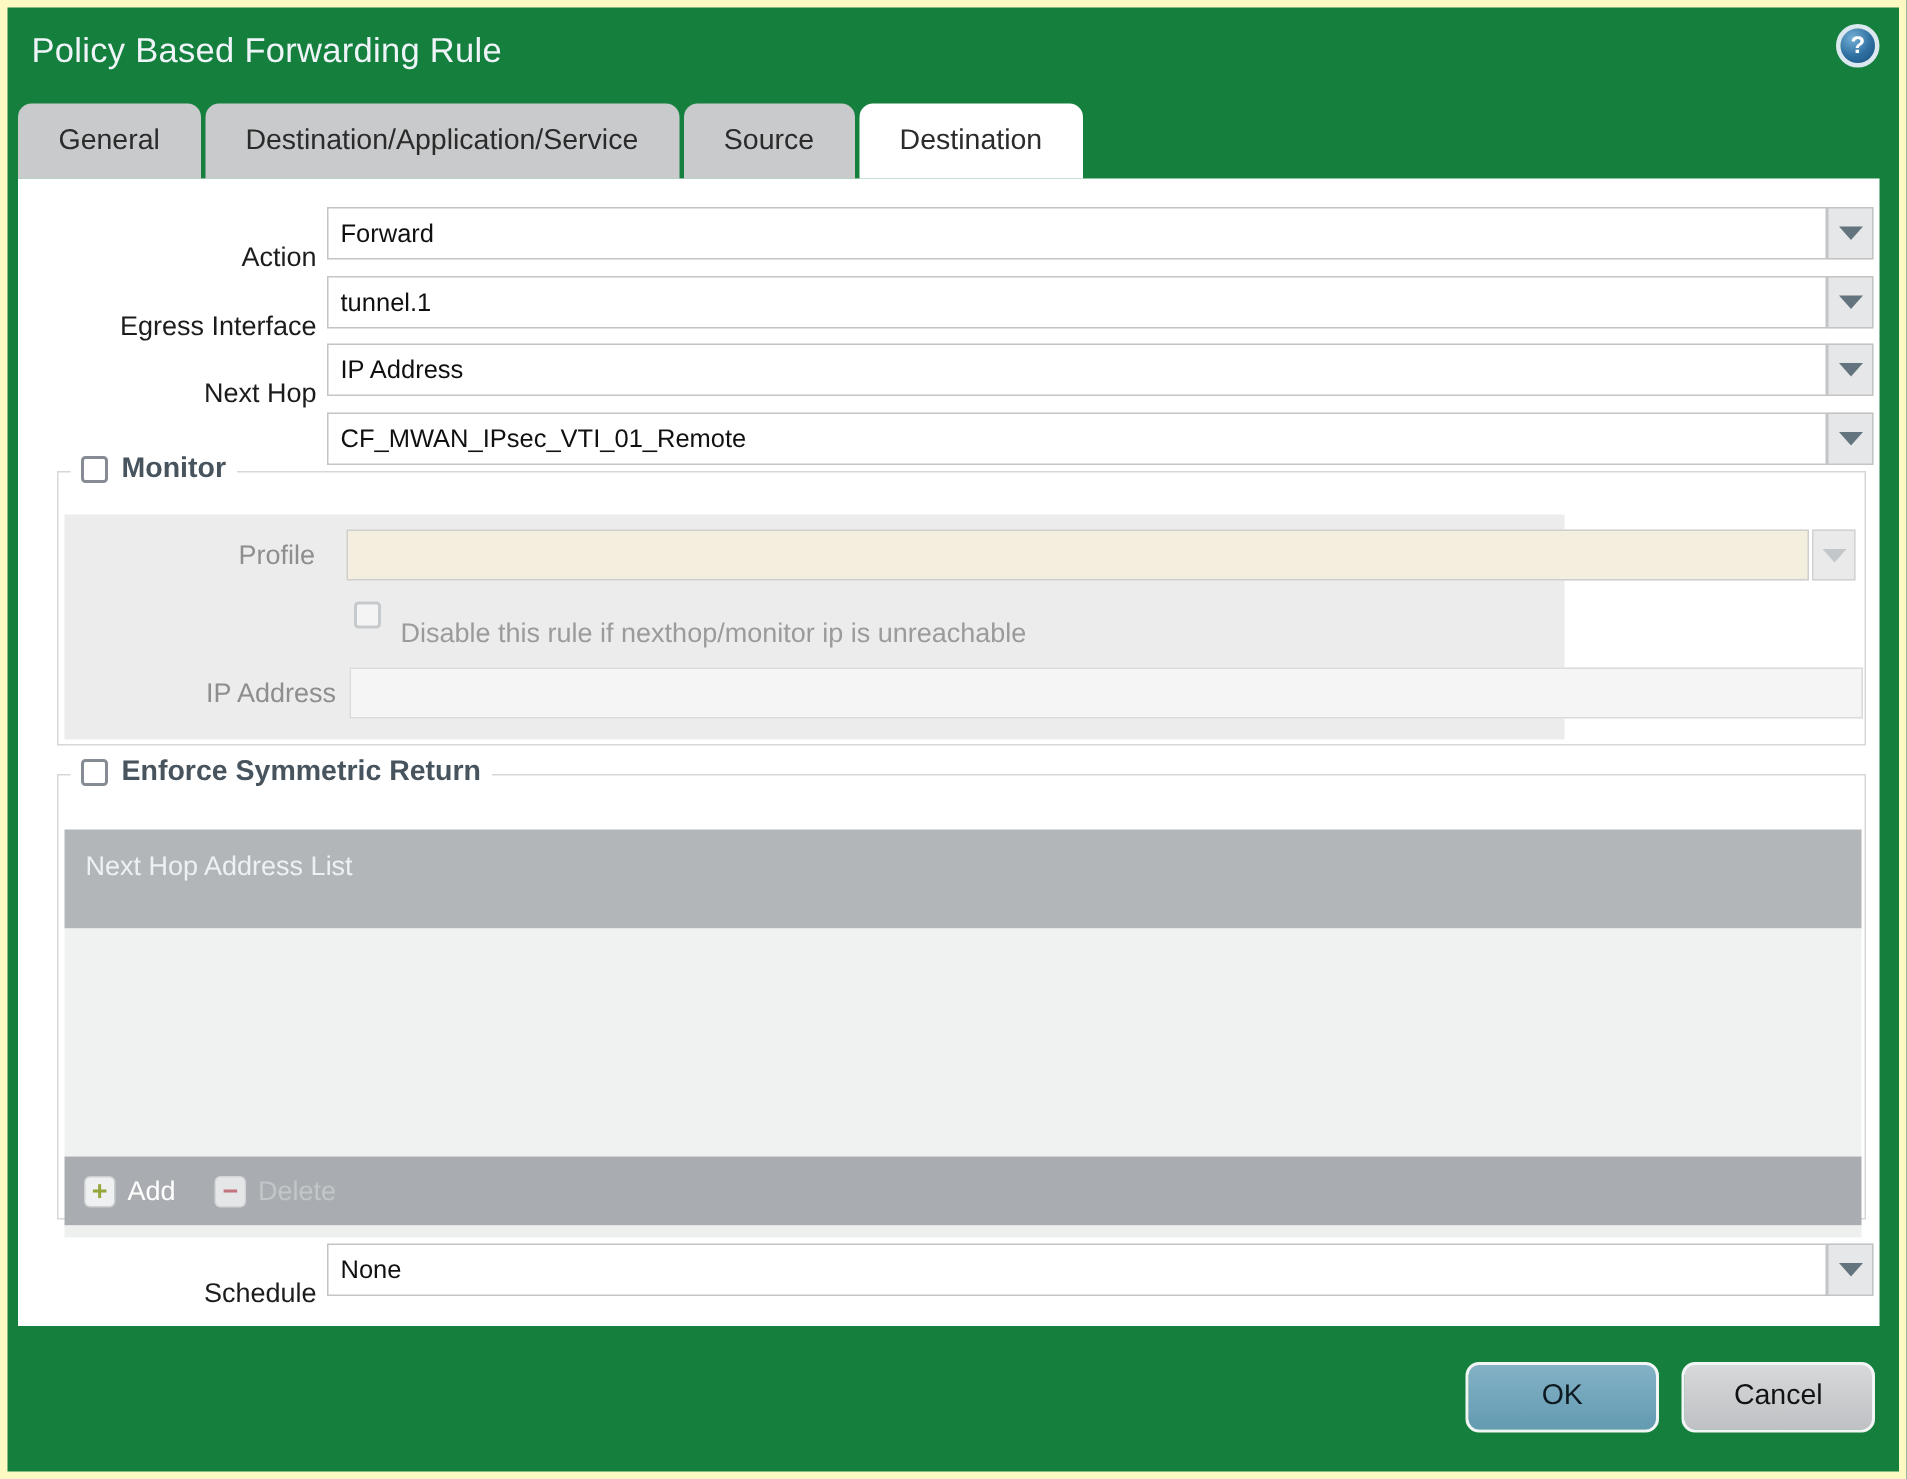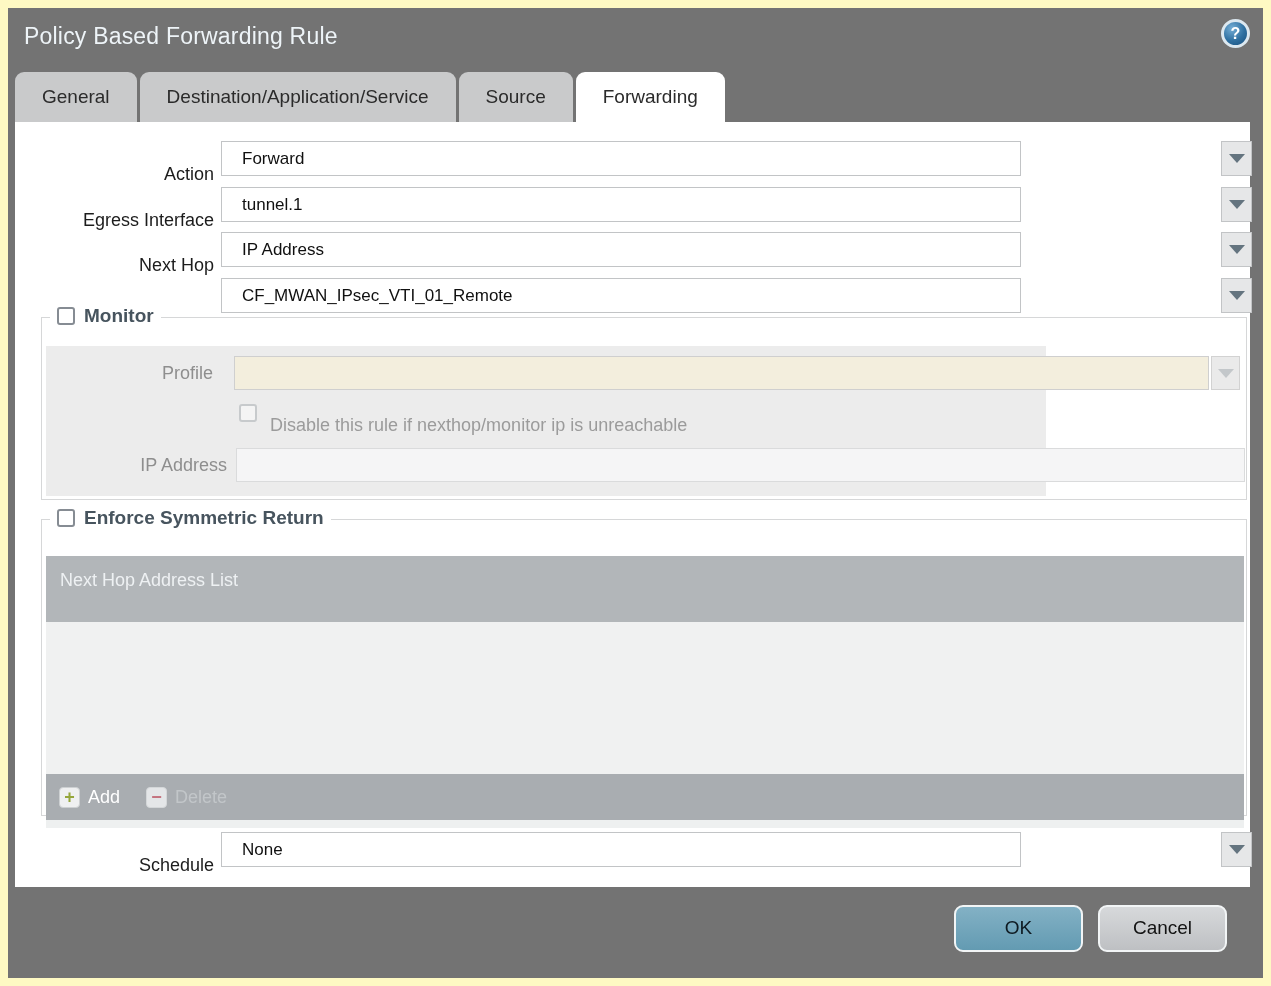--- a/index.html
+++ b/index.html
@@ -1,20 +1,20 @@
 <!DOCTYPE html>
 <html><head>
 <meta charset="utf-8">
 <style>
   * { margin:0; padding:0; box-sizing:border-box; }
   body { background:#555; font-family:"Liberation Sans", sans-serif; }
 
   .frame {
     position:relative; width:1271px; height:986px;
-    background:#737373; border:8px solid #fef9c3; overflow:hidden;
+    background:#15803d; border:5px solid #fef9c3; overflow:hidden;
   }
 
   
   .titlebar { position:absolute; left:0; right:0; top:0; height:60px; }
   .title { position:absolute; left:16px; top:15px; font-size:23px; color:#eef4f8; letter-spacing:0.2px; }
   .help {
     position:absolute; right:13px; top:11px; width:29px; height:29px; border-radius:50%;
     background:radial-gradient(circle at 35% 28%, #74aed6 0%, #2e6fa0 55%, #174f7e 100%);
     border:3px solid #dce8f0; color:#fff; font-weight:bold; font-size:16px;
     display:flex; align-items:center; justify-content:center; cursor:pointer;
@@ -26,22 +26,22 @@
     height:50px; padding:0 27px; background:#c9cacb; border-radius:9px 9px 0 0;
     font-size:19px; color:#2b2b2b; display:flex; align-items:center; cursor:pointer; white-space:nowrap;
   }
   .tab.active { background:#ffffff; }
 
   
   .content { position:absolute; left:7px; right:13px; top:114px; height:765px; background:#fff; }
 
   .row-label { position:absolute; left:0; width:199px; text-align:right; font-size:18px; color:#1c1c1c; line-height:34px;margin-top:16px; }
   .combo-input {
-    position:absolute; left:206px; width:800px; height:35px;
-    border:1px solid #c2c4c6; font-size:17px; padding:0 20px; color:#101010;
+    position:absolute; left:206px; width:1000px; height:35px;
+    border:1px solid #c2c4c6; font-size:17px; padding:0 8px; color:#101010;
     font-family:"Liberation Sans", sans-serif; background:#fff; outline:none;
   }
   .combo-btn {
     position:absolute; left:1206px; width:31px; height:35px; background:#e6e7e8;
     border:1px solid #c2c4c6; display:flex; align-items:center; justify-content:center; cursor:pointer;
   }
   .tri { width:0; height:0; border-left:8px solid transparent; border-right:8px solid transparent; border-top:9px solid #64747f; }
   .tri.off { border-top-color:#c3c7ca; }
 
   
@@ -83,21 +83,21 @@
     display:flex; align-items:center; justify-content:center; font-size:18px; font-weight:bold; line-height:1;
   }
   .tbl-btn.add { color:#ffffff; }
   .tbl-btn.add .pill { color:#95a63b; }
   .tbl-btn.del { color:#c2c6c9; cursor:default; }
   .tbl-btn.del .pill { background:#e4e6e8; border-color:#d4d7d9; color:#c4737f; }
 
   
   .footer-bar {
     position:absolute; left:0; right:0; bottom:0; height:100px;
-    display:flex; align-items:center; justify-content:flex-end; gap:15px; padding-right:36px;
+    display:flex; align-items:center; justify-content:flex-end; gap:15px; padding-right:16px;
   }
   .btn {
     width:129px; height:47px; border-radius:9px; border:2px solid #f2f5f6;
     font-size:19px; color:#0e1a21; cursor:pointer; font-family:"Liberation Sans", sans-serif;
   }
   .btn.ok { background:linear-gradient(#83b1c5, #639bb2); }
   .btn.cancel { background:linear-gradient(#d7d9db, #bec0c3); color:#121212; }
 </style>
 </head>
 <body>
@@ -108,21 +108,21 @@
     <div class="title">Policy Based Forwarding Rule</div>
     <div class="help">
         <span>?</span>
       </div>
   </div>
 
   <div class="tabs">
     <div class="tab">General</div>
     <div class="tab">Destination/Application/Service</div>
     <div class="tab">Source</div>
-    <div class="tab active">Forwarding</div>
+    <div class="tab active">Destination</div>
   </div>
 
   <div class="content">
 
     <div class="row-label" style="top:19px">Action</div>
     <input class="combo-input" style="top: 19px;" value="Forward">
     <div class="combo-btn" style="top:19px">
         <span class="tri"></span>
       </div>
 

